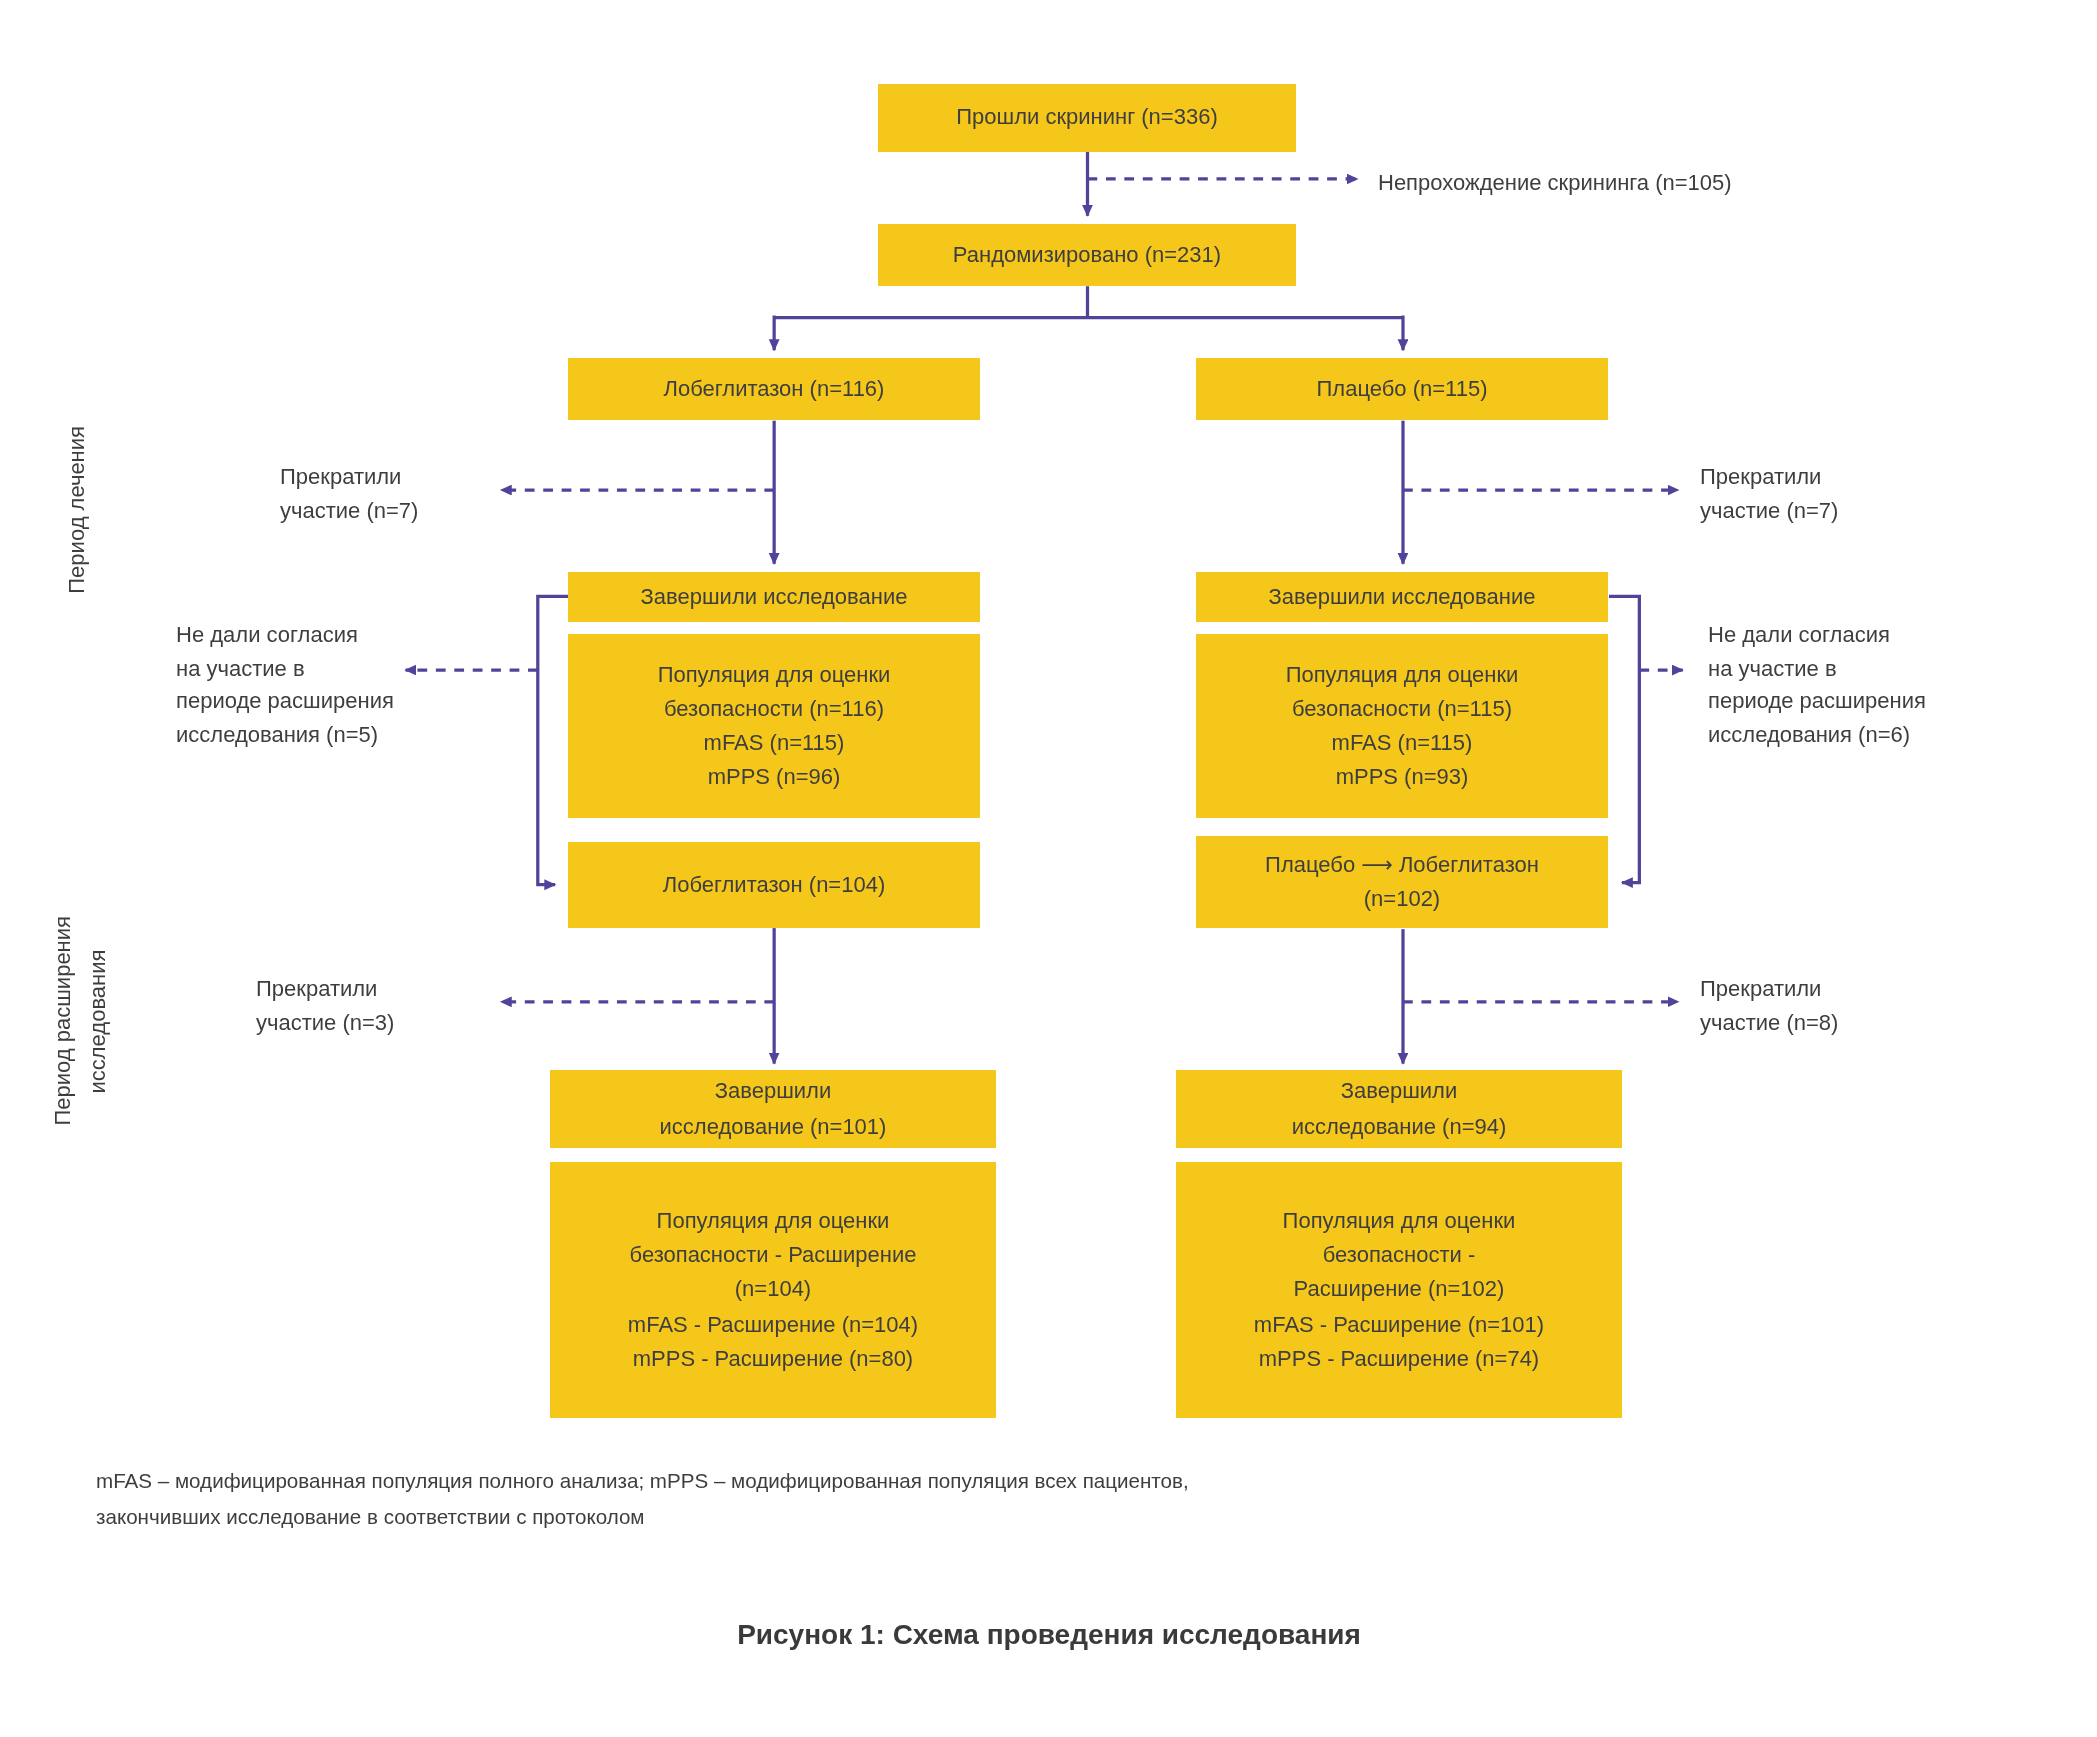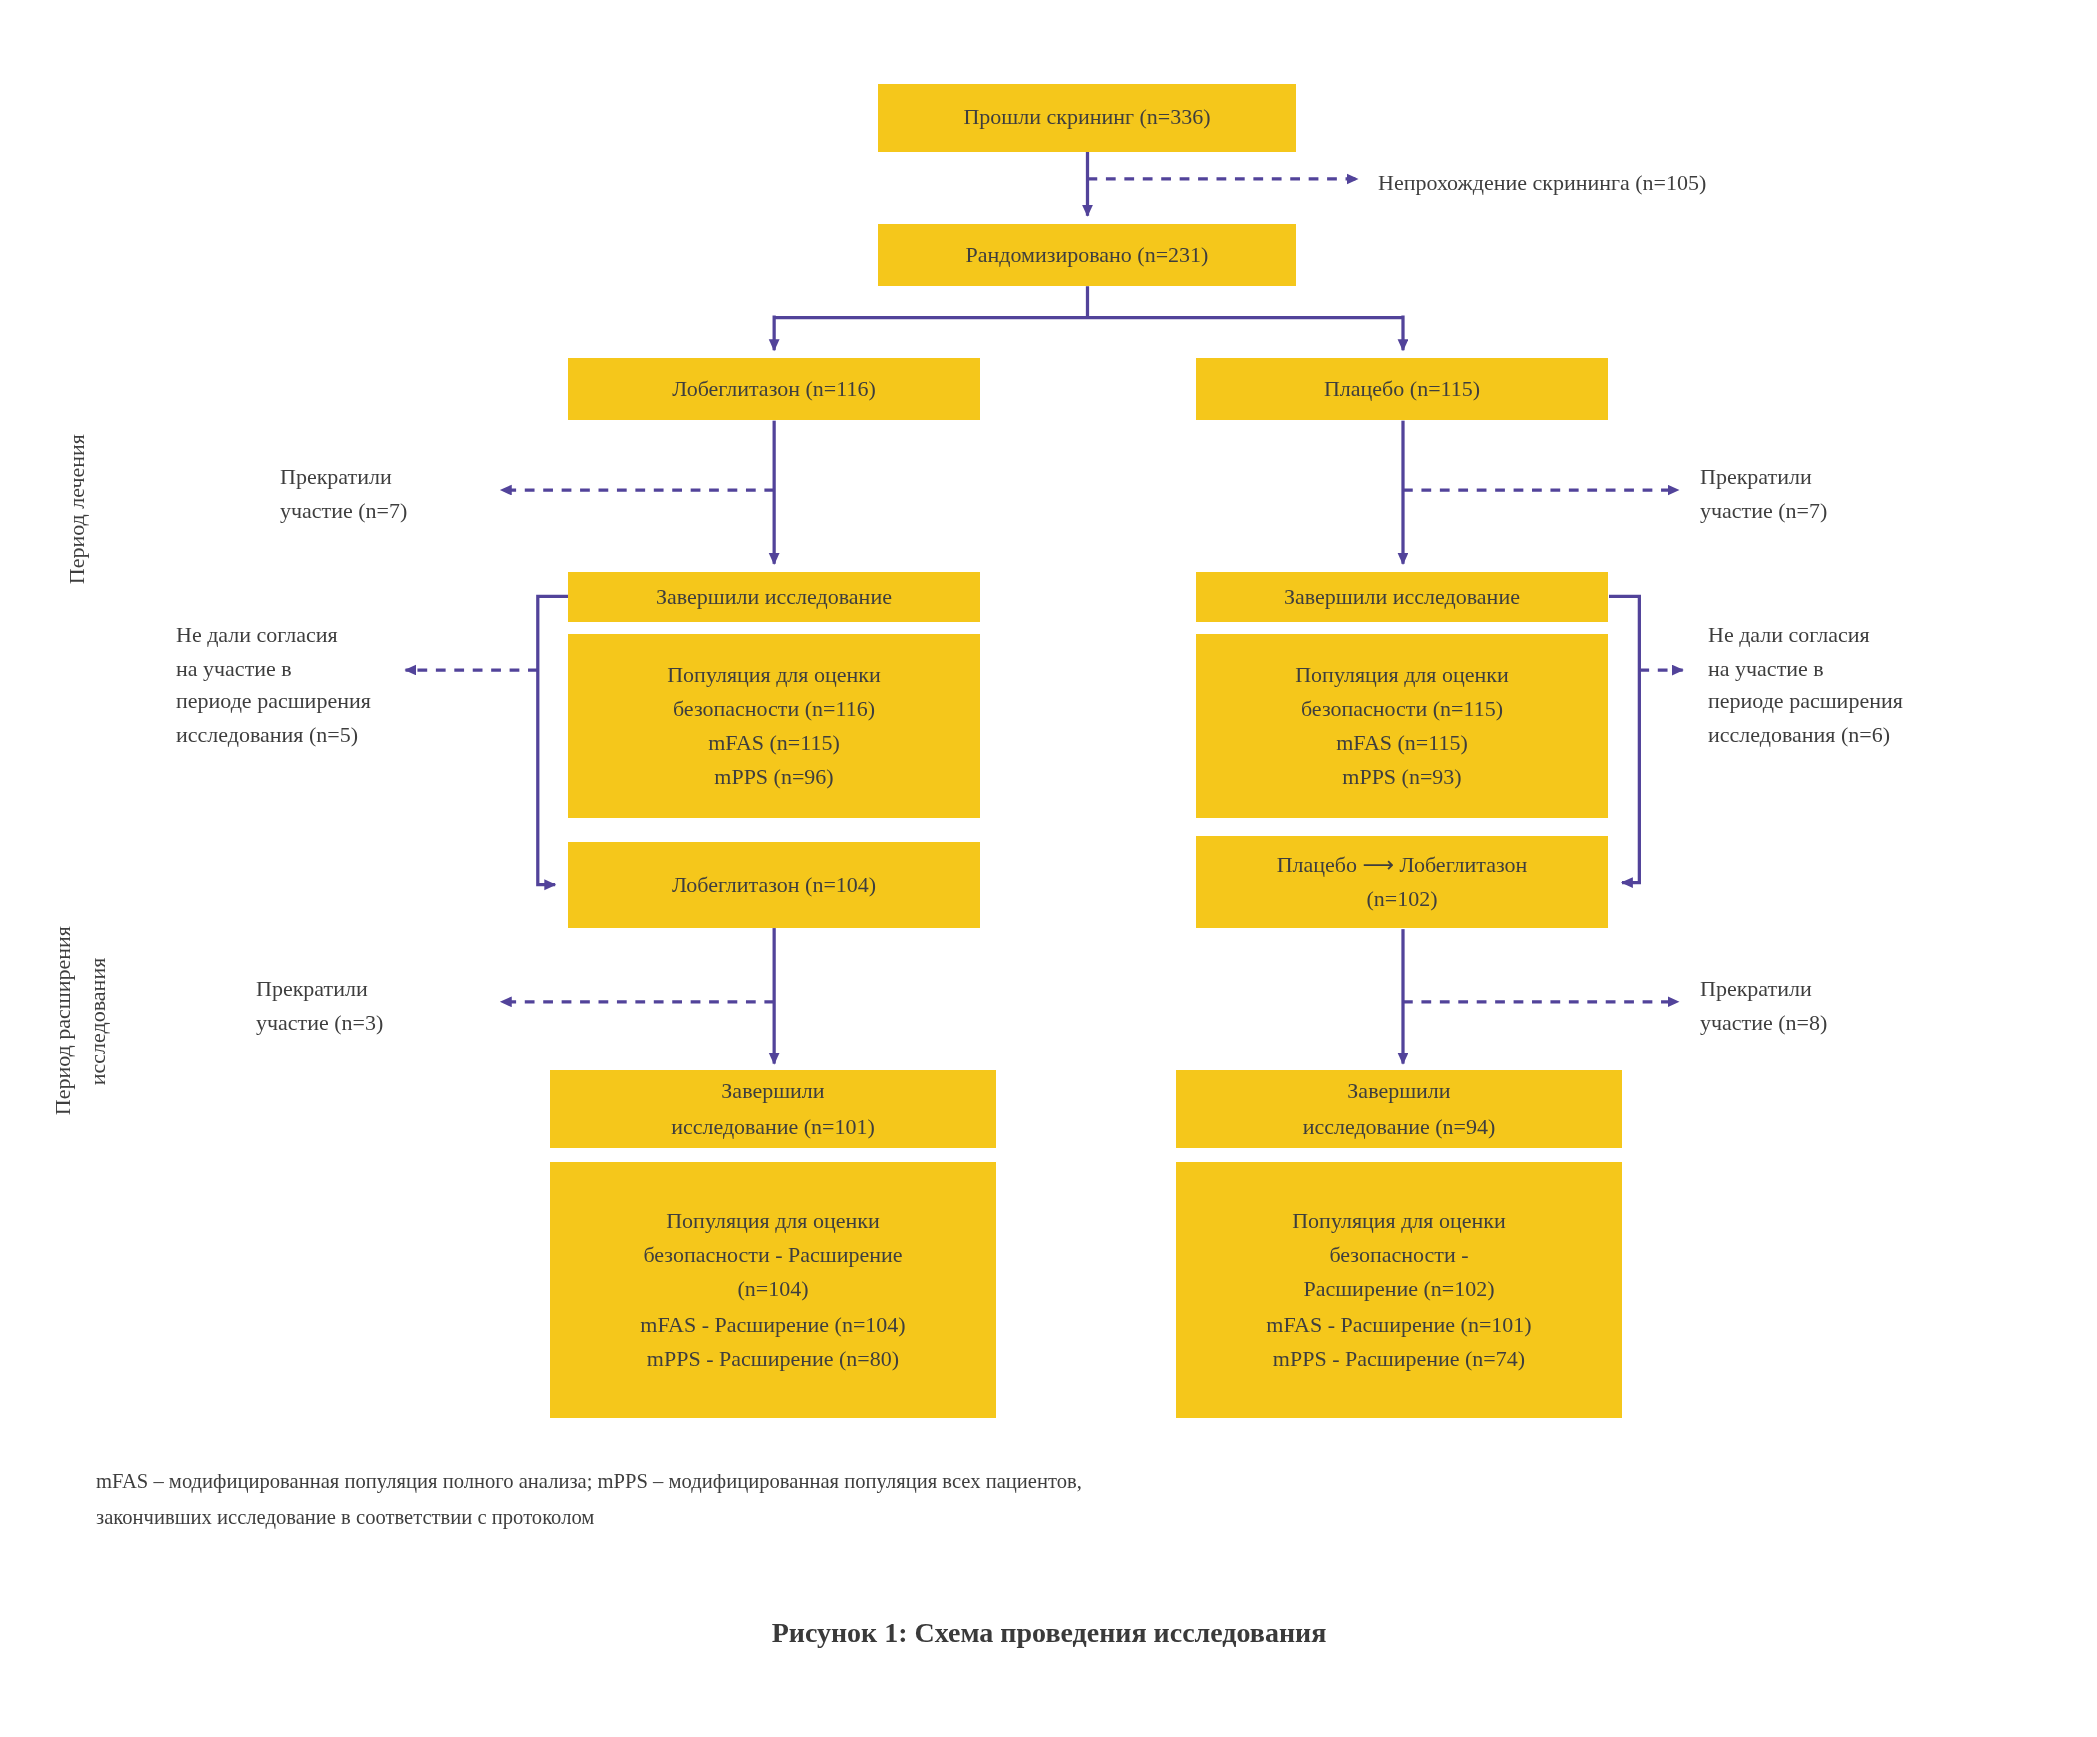--- a/index.html
+++ b/index.html
@@ -2,21 +2,21 @@
 <html style="font-size:8.7px"><head>
 <meta charset="utf-8">
 <style>
   :root{
     --yellow:#F5C71B;
     --purple:#52439A;
     --ink:#3E3E3E;
   }
   html,body{margin:0;padding:0;background:#ffffff;}
   body{font-family:"Liberation Sans",sans-serif;color:var(--ink);}
-  .stage{width:2097px;height:1738px;background:#fff;overflow:hidden;font-family:Liberation Serif, serif;}
+  .stage{width:2097px;height:1738px;background:#fff;overflow:hidden;}
   .canvas{position:relative;width:1049px;height:869px;background:#fff;
           transform:scale(2);transform-origin:0 0;}
   svg.arrows{position:absolute;left:0;top:0;z-index:0;}
   .box{position:absolute;z-index:1;background:var(--yellow);color:var(--ink);
        display:flex;align-items:center;justify-content:center;text-align:center;
        white-space:pre-line;font-size:11px;line-height:1.55;box-sizing:border-box;
        padding:2.2px 5.4px;}
   .flabel{position:absolute;z-index:1;font-size:11px;line-height:1.5;
           white-space:pre-line;color:var(--ink);}
   .vwrap{position:absolute;z-index:1;display:flex;align-items:center;justify-content:center;}

